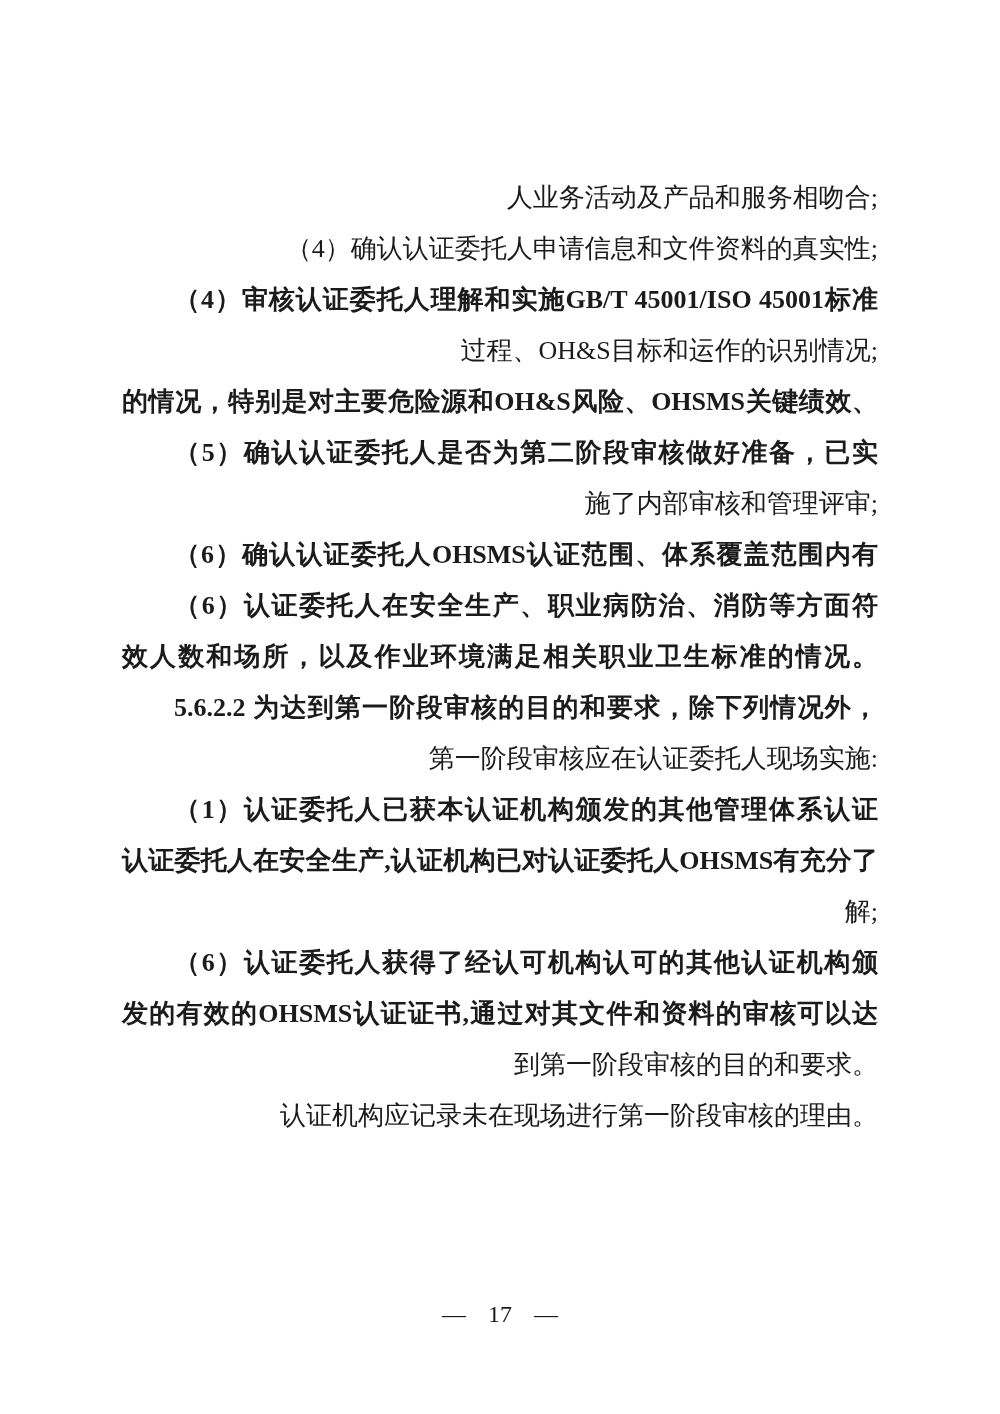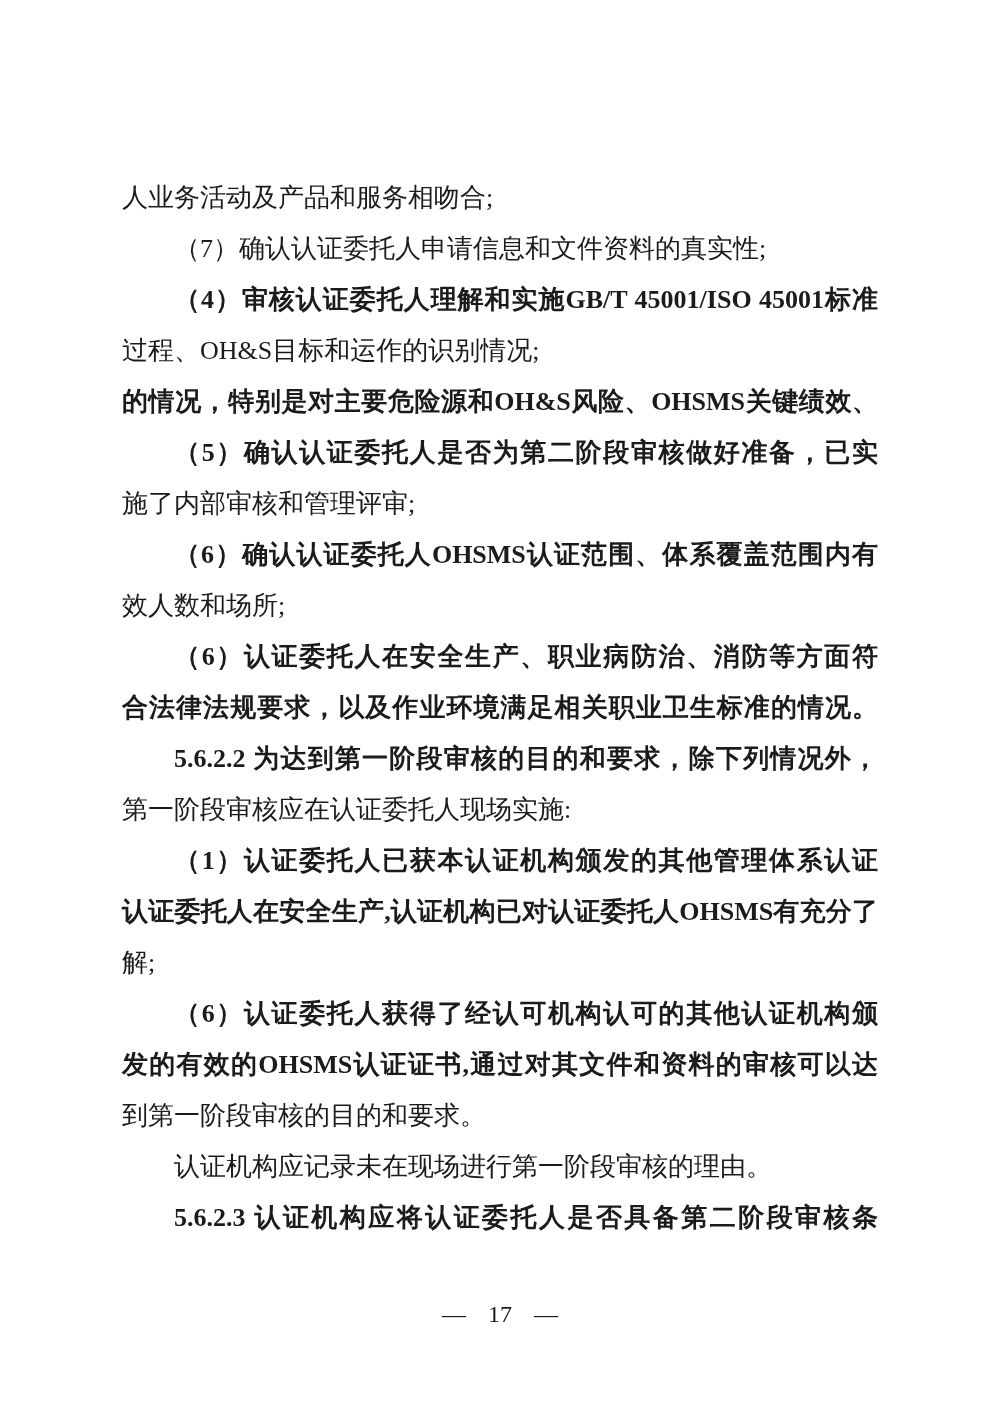--- a/index.html
+++ b/index.html
@@ -20,21 +20,21 @@
     position: absolute;
     top: 172px;
     left: 122px;
     width: 756px;
   }
   .line {
     font-size: 26px;
     line-height: 51px;
     height: 51px;
     white-space: normal;
-    text-align: left;
+    text-align: right;
   }
   .line.indent { text-indent: 2em; }
   .line.justify {
     text-align: justify;
     text-align-last: justify;
     font-weight: bold;
   }
   .page-footer {
     position: absolute;
     top: 1299px;
@@ -49,40 +49,38 @@
     color: #1b1b1b;
   }
   .page-footer .dash { letter-spacing: 0; }
 </style>
 </head>
 <body>
 
 <div class="page">
   <main class="content">
     <div class="line">人业务活动及产品和服务相吻合;</div>
-    <div class="line indent">（7）确认认证委托人申请信息和文件资料的真实性;</div>
+    <div class="line indent">（4）确认认证委托人申请信息和文件资料的真实性;</div>
     <div class="line indent justify">（4）审核认证委托人理解和实施GB/T 45001/ISO 45001标准</div>
     <div class="line">过程、OH&amp;S目标和运作的识别情况;</div>
     <div class="line justify">的情况，特别是对主要危险源和OH&amp;S风险、OHSMS关键绩效、</div>
     <div class="line indent justify">（5）确认认证委托人是否为第二阶段审核做好准备，已实</div>
     <div class="line">施了内部审核和管理评审;</div>
     <div class="line indent justify">（6）确认认证委托人OHSMS认证范围、体系覆盖范围内有</div>
-    <div class="line">效人数和场所;</div>
     <div class="line indent justify">（6）认证委托人在安全生产、职业病防治、消防等方面符</div>
-    <div class="line justify">合法律法规要求，以及作业环境满足相关职业卫生标准的情况。</div>
+    <div class="line justify">效人数和场所，以及作业环境满足相关职业卫生标准的情况。</div>
     <div class="line indent justify">5.6.2.2 为达到第一阶段审核的目的和要求，除下列情况外，</div>
     <div class="line">第一阶段审核应在认证委托人现场实施:</div>
     <div class="line indent justify">（1）认证委托人已获本认证机构颁发的其他管理体系认证</div>
     <div class="line justify">认证委托人在安全生产,认证机构已对认证委托人OHSMS有充分了</div>
     <div class="line">解;</div>
     <div class="line indent justify">（6）认证委托人获得了经认可机构认可的其他认证机构颁</div>
     <div class="line justify">发的有效的OHSMS认证证书,通过对其文件和资料的审核可以达</div>
     <div class="line">到第一阶段审核的目的和要求。</div>
     <div class="line indent">认证机构应记录未在现场进行第一阶段审核的理由。</div>
-    <div class="line indent justify">5.6.2.3 认证机构应将认证委托人是否具备第二阶段审核条</div>
   </main>
 
   <footer class="page-footer">
     <span class="dash">—</span>
     <span class="page-num">17</span>
     <span class="dash">—</span>
   </footer>
 </div>
 
 </body></html>

